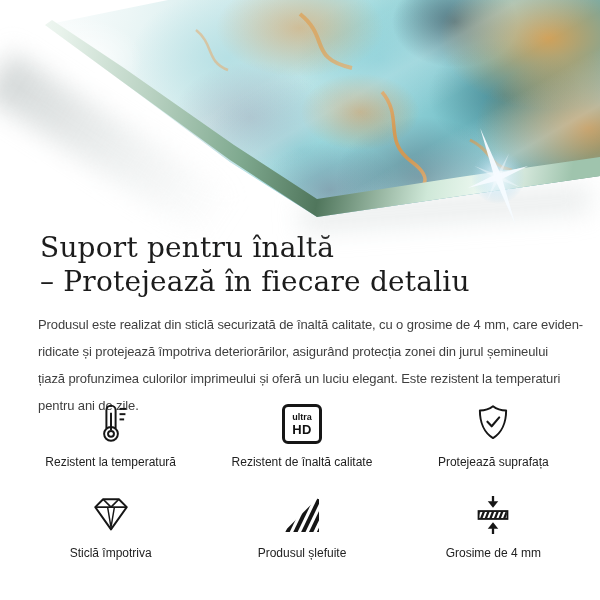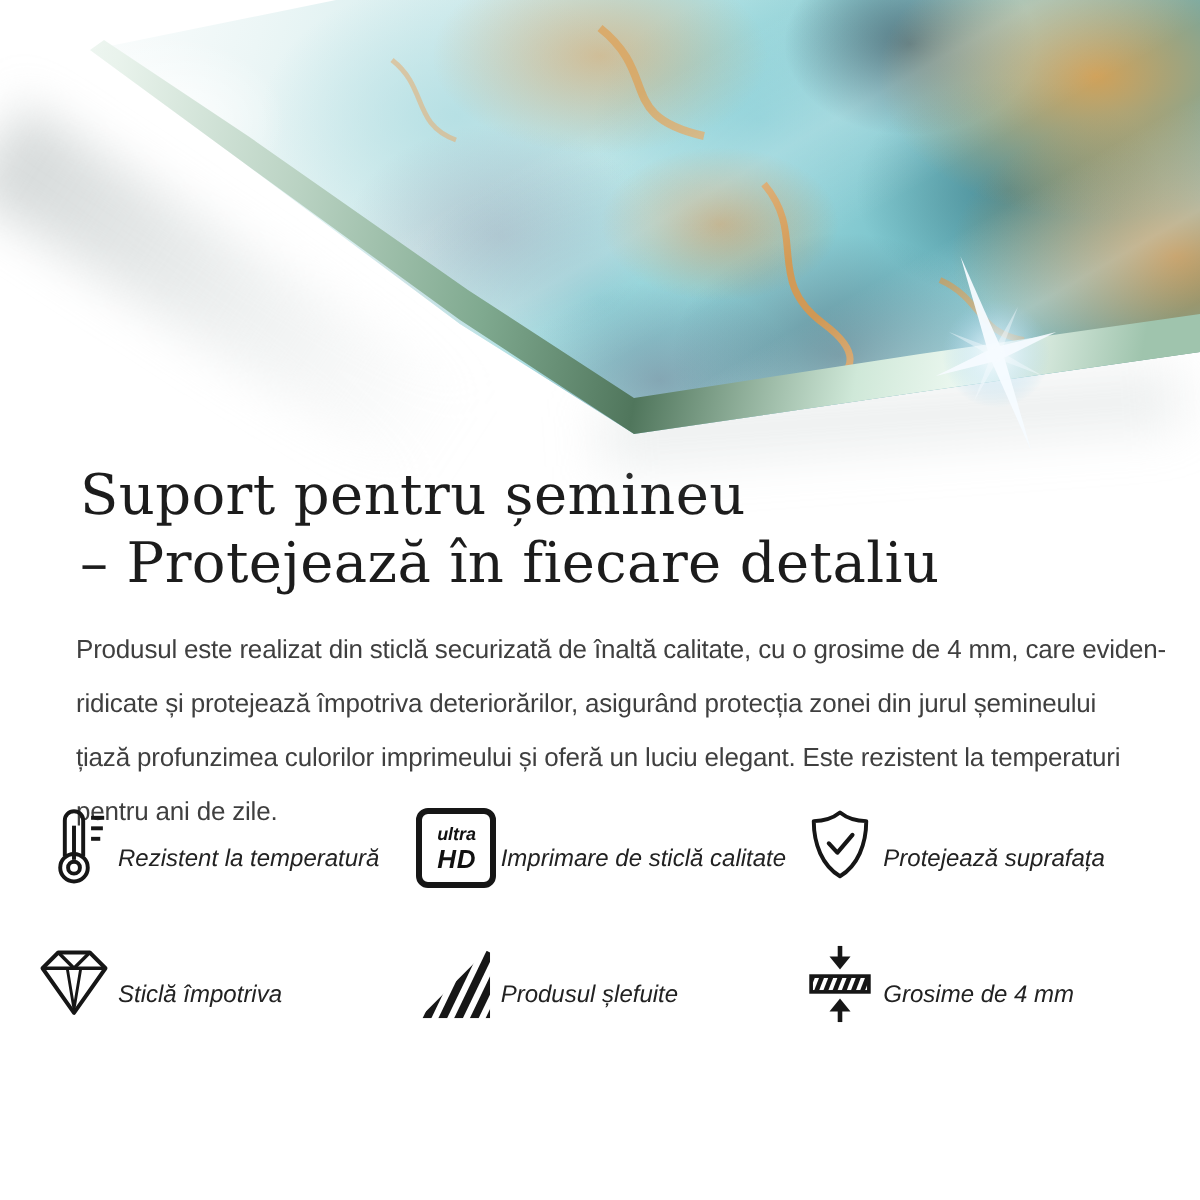--- a/index.html
+++ b/index.html
@@ -54,21 +54,21 @@
     font-size:28px; line-height:34px; letter-spacing:.2px; }
   .title span { display:block; }
 
   .desc { position:absolute; left:38px; top:311px; color:#3f3f3f;
     font-size:13px; line-height:27px; letter-spacing:-.1px; }
   .desc div { white-space:nowrap; }
 
   
   .features { position:absolute; left:15px; top:402px; width:574px;
     display:grid; grid-template-columns:repeat(3,1fr); row-gap:24px; }
-  .feature { display:flex; flex-direction:row; align-items:center;font-style:italic; }
+  .feature { display:flex; flex-direction:column; align-items:center; }
   .feature .icon-box { width:44px; height:44px; display:flex; align-items:center; justify-content:center; }
   .feature .label { margin-top:9px; font-size:12px; color:#222222; letter-spacing:0;text-align:right; }
 
   .uhd { width:40px; height:40px; border:3px solid #161616; border-radius:6px;
     display:flex; flex-direction:column; align-items:center; justify-content:center; color:#111; }
   .uhd .t { font-size:9px; font-weight:700; line-height:10px; }
   .uhd .b { font-size:13px; font-weight:800; line-height:15px; letter-spacing:.3px; }
 </style>
 </head>
 <body>
@@ -106,21 +106,21 @@
         <polygon points="28,60 60,56.5 92,60 60,63.5" opacity=".9"></polygon>
         <g transform="rotate(45 60 60)" opacity=".45">
           <polygon points="60,34 62,60 60,86 58,60"></polygon>
           <polygon points="34,60 60,58 86,60 60,62"></polygon>
         </g>
       </g>
     </svg>
   </div>
 
   <h1 class="title">
-    <span>Suport pentru șemineu</span>
+    <span>Suport pentru înaltă</span>
     <span>– Protejează în fiecare detaliu</span>
   </h1>
 
   <div class="desc">
     <div>Produsul este realizat din sticlă securizată de înaltă calitate, cu o grosime de 4 mm, care eviden-</div>
     <div>ridicate și protejează împotriva deteriorărilor, asigurând protecția zonei din jurul șemineului</div>
     <div>țiază profunzimea culorilor imprimeului și oferă un luciu elegant. Este rezistent la temperaturi</div>
     <div>pentru ani de zile.</div>
   </div>
 
@@ -141,21 +141,21 @@
       <div class="label">Rezistent la temperatură</div>
     </div>
 
     <div class="feature">
       <div class="icon-box">
         <div class="uhd">
           <div class="t">ultra</div>
           <div class="b">HD</div>
         </div>
       </div>
-      <div class="label">Imprimare de sticlă calitate</div>
+      <div class="label">Rezistent de înaltă calitate</div>
     </div>
 
     <div class="feature">
       <div class="icon-box">
         <svg width="42" height="42" viewBox="0 0 64 64" fill="none" stroke="#161616" stroke-linejoin="round">
           <path d="M32,5 C37,9 45,11.5 52,11.5 C52,29 45.5,45.5 32,53.5 C18.5,45.5 12,29 12,11.5 C19,11.5 27,9 32,5 Z" stroke-width="3"></path>
           <path d="M23.5,28.5 L30,35.5 L41.5,22" stroke-width="3.2" stroke-linecap="round"></path>
         </svg>
       </div>
       <div class="label">Protejează suprafața</div>

